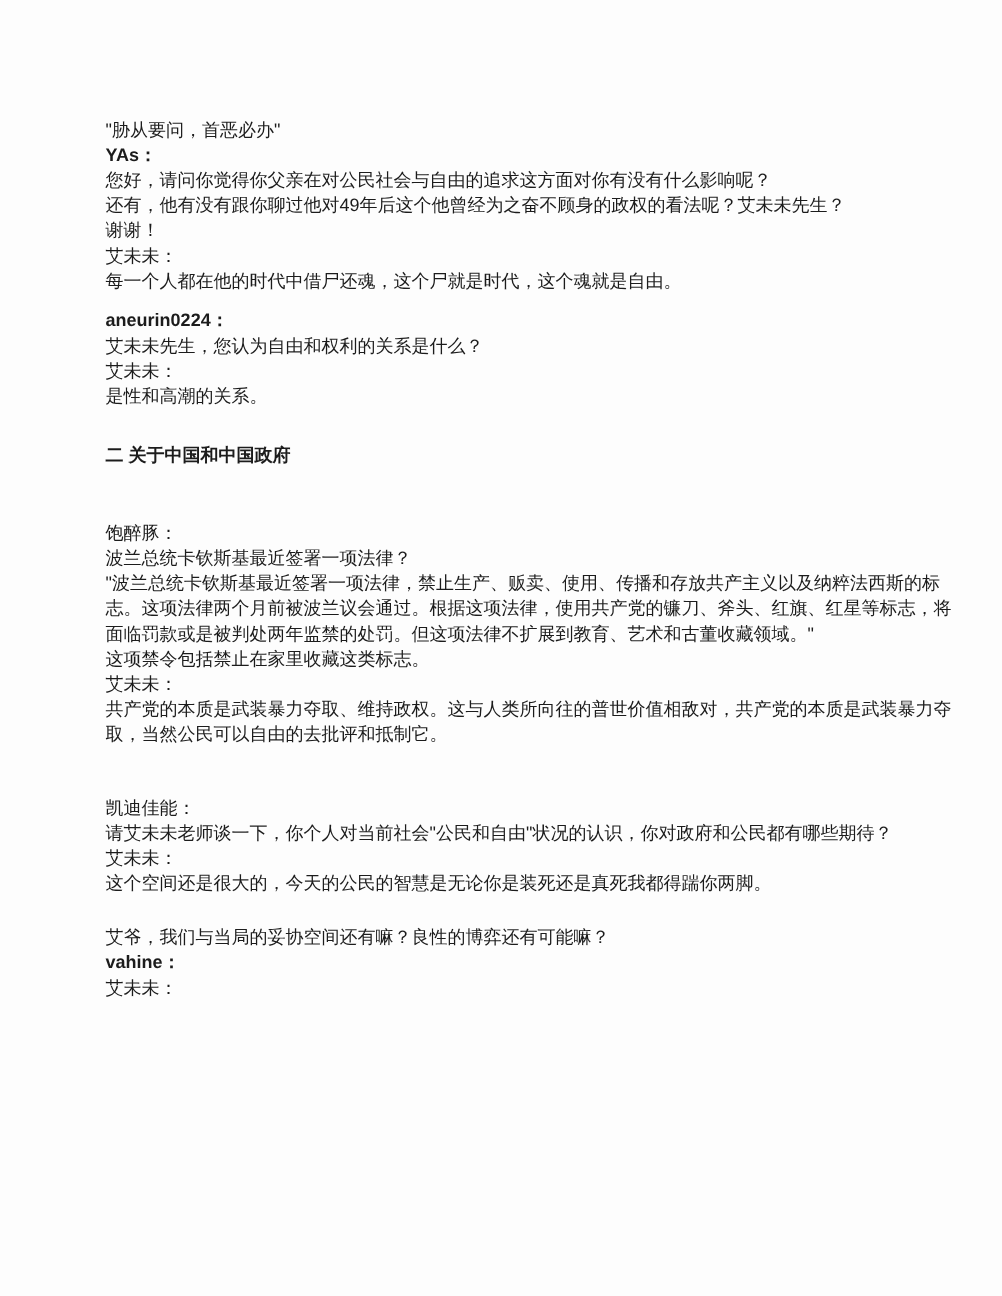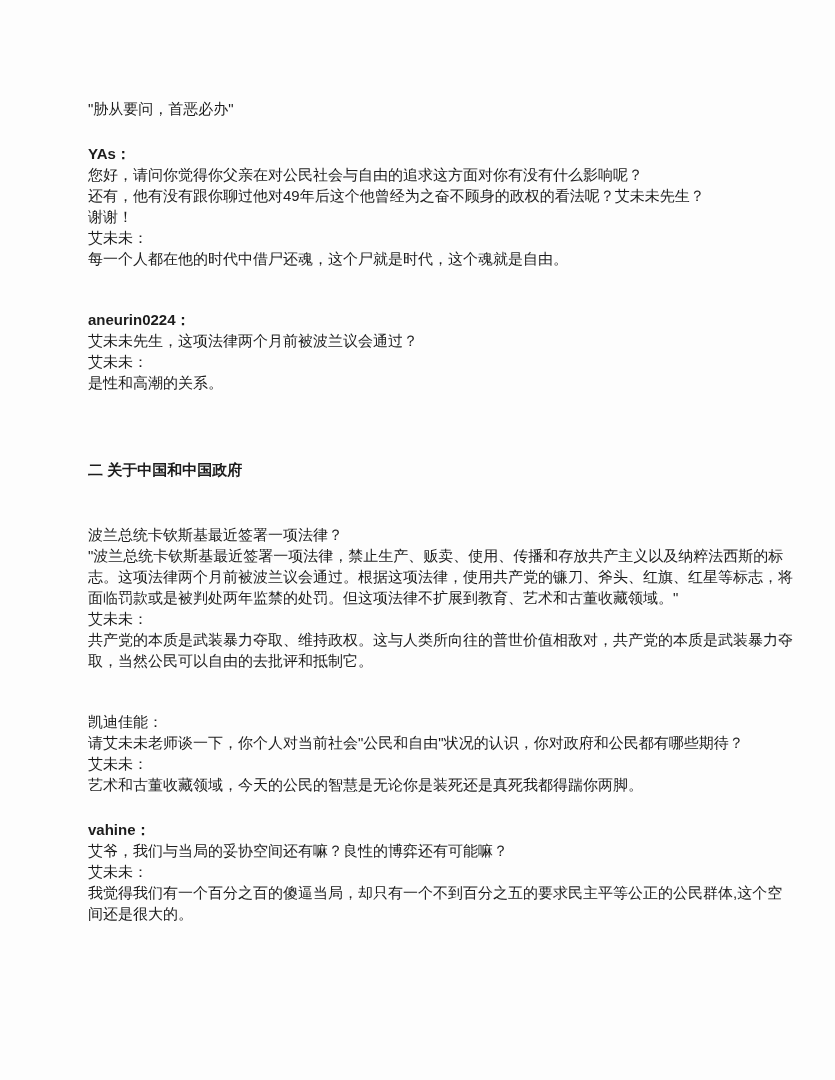--- a/index.html
+++ b/index.html
@@ -24,24 +24,24 @@
   .doc-content {
     width: 707px;
   }
   .line {
     min-height: 21px;
     word-break: break-word;
     overflow-wrap: break-word;
   }
   .bold { font-weight: bold; }
   .opening-quote { margin-top: 0; }
-  .qa-block-1 { margin-top: 24px; }
-  .qa-block-2 { margin-top: 40px; }
+  .qa-block-1 { }
+  .qa-block-2 { margin-top: 12px; }
   .section-heading {
-    margin-top: 66px;
+    margin-top: 28px;
     font-weight: bold;
     min-height: 21px;
   }
   .qa-block-3 { margin-top: 44px; }
   .qa-block-4 { margin-top: 40px; }
   .qa-block-5 { margin-top: 24px; }
 </style>
 </head>
 <body>
 
@@ -54,42 +54,43 @@
       <div class="line bold">YAs：</div>
       <div class="line">您好，请问你觉得你父亲在对公民社会与自由的追求这方面对你有没有什么影响呢？</div>
       <div class="line">还有，他有没有跟你聊过他对49年后这个他曾经为之奋不顾身的政权的看法呢？艾未未先生？</div>
       <div class="line">谢谢！</div>
       <div class="line">艾未未：</div>
       <div class="line">每一个人都在他的时代中借尸还魂，这个尸就是时代，这个魂就是自由。</div>
     </div>
 
     <div class="qa-block-2">
       <div class="line bold">aneurin0224：</div>
-      <div class="line">艾未未先生，这项法律两个月前被波兰议会通过？</div>
+      <div class="line">艾未未先生，您认为自由和权利的关系是什么？</div>
       <div class="line">艾未未：</div>
       <div class="line">是性和高潮的关系。</div>
     </div>
 
     <div class="section-heading">二 关于中国和中国政府</div>
 
     <div class="qa-block-3">
+      <div class="line">饱醉豚：</div>
       <div class="line">波兰总统卡钦斯基最近签署一项法律？</div>
       <div class="line">"波兰总统卡钦斯基最近签署一项法律，禁止生产、贩卖、使用、传播和存放共产主义以及纳粹法西斯的标志。这项法律两个月前被波兰议会通过。根据这项法律，使用共产党的镰刀、斧头、红旗、红星等标志，将面临罚款或是被判处两年监禁的处罚。但这项法律不扩展到教育、艺术和古董收藏领域。"</div>
+      <div class="line">这项禁令包括禁止在家里收藏这类标志。</div>
       <div class="line">艾未未：</div>
       <div class="line">共产党的本质是武装暴力夺取、维持政权。这与人类所向往的普世价值相敌对，共产党的本质是武装暴力夺取，当然公民可以自由的去批评和抵制它。</div>
     </div>
 
     <div class="qa-block-4">
       <div class="line">凯迪佳能：</div>
       <div class="line">请艾未未老师谈一下，你个人对当前社会"公民和自由"状况的认识，你对政府和公民都有哪些期待？</div>
       <div class="line">艾未未：</div>
-      <div class="line">艺术和古董收藏领域，今天的公民的智慧是无论你是装死还是真死我都得踹你两脚。</div>
+      <div class="line">这个空间还是很大的，今天的公民的智慧是无论你是装死还是真死我都得踹你两脚。</div>
     </div>
 
     <div class="qa-block-5">
+      <div class="line">艾爷，我们与当局的妥协空间还有嘛？良性的博弈还有可能嘛？</div>
       <div class="line bold">vahine：</div>
-      <div class="line">艾爷，我们与当局的妥协空间还有嘛？良性的博弈还有可能嘛？</div>
       <div class="line">艾未未：</div>
-      <div class="line">我觉得我们有一个百分之百的傻逼当局，却只有一个不到百分之五的要求民主平等公正的公民群体,这个空间还是很大的。</div>
     </div>
 
   </div>
 </div>
 
 </body></html>

